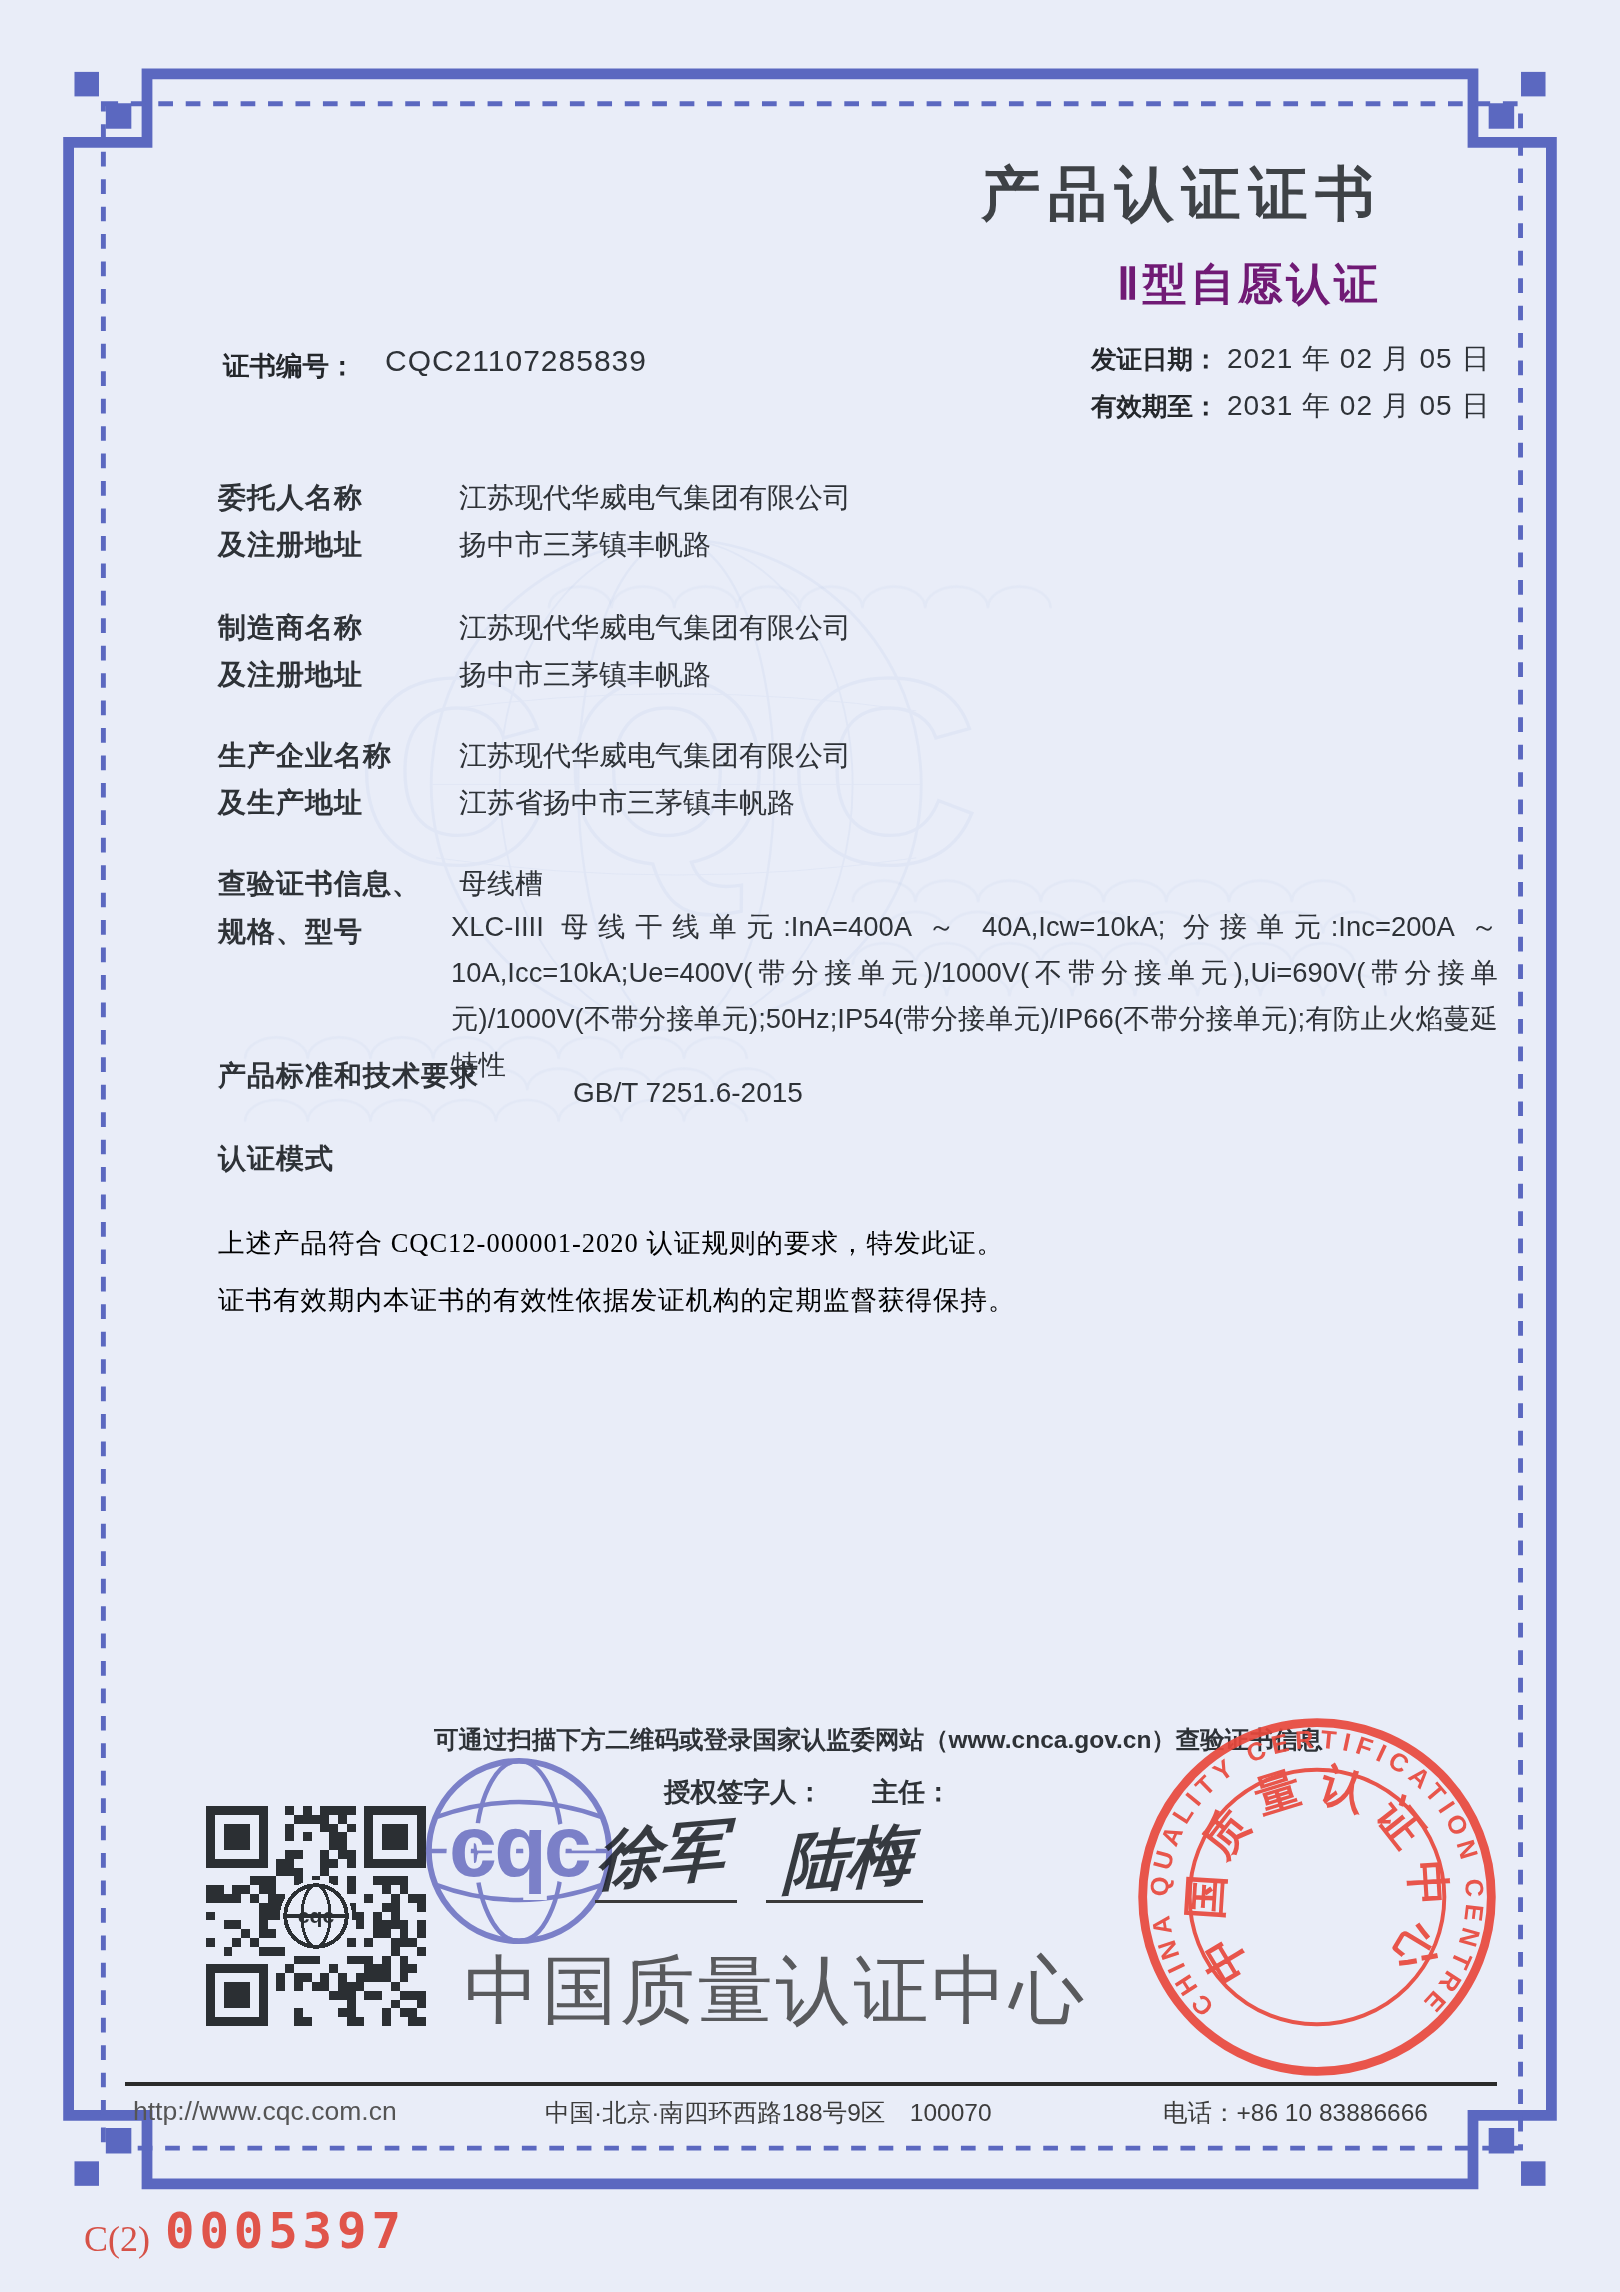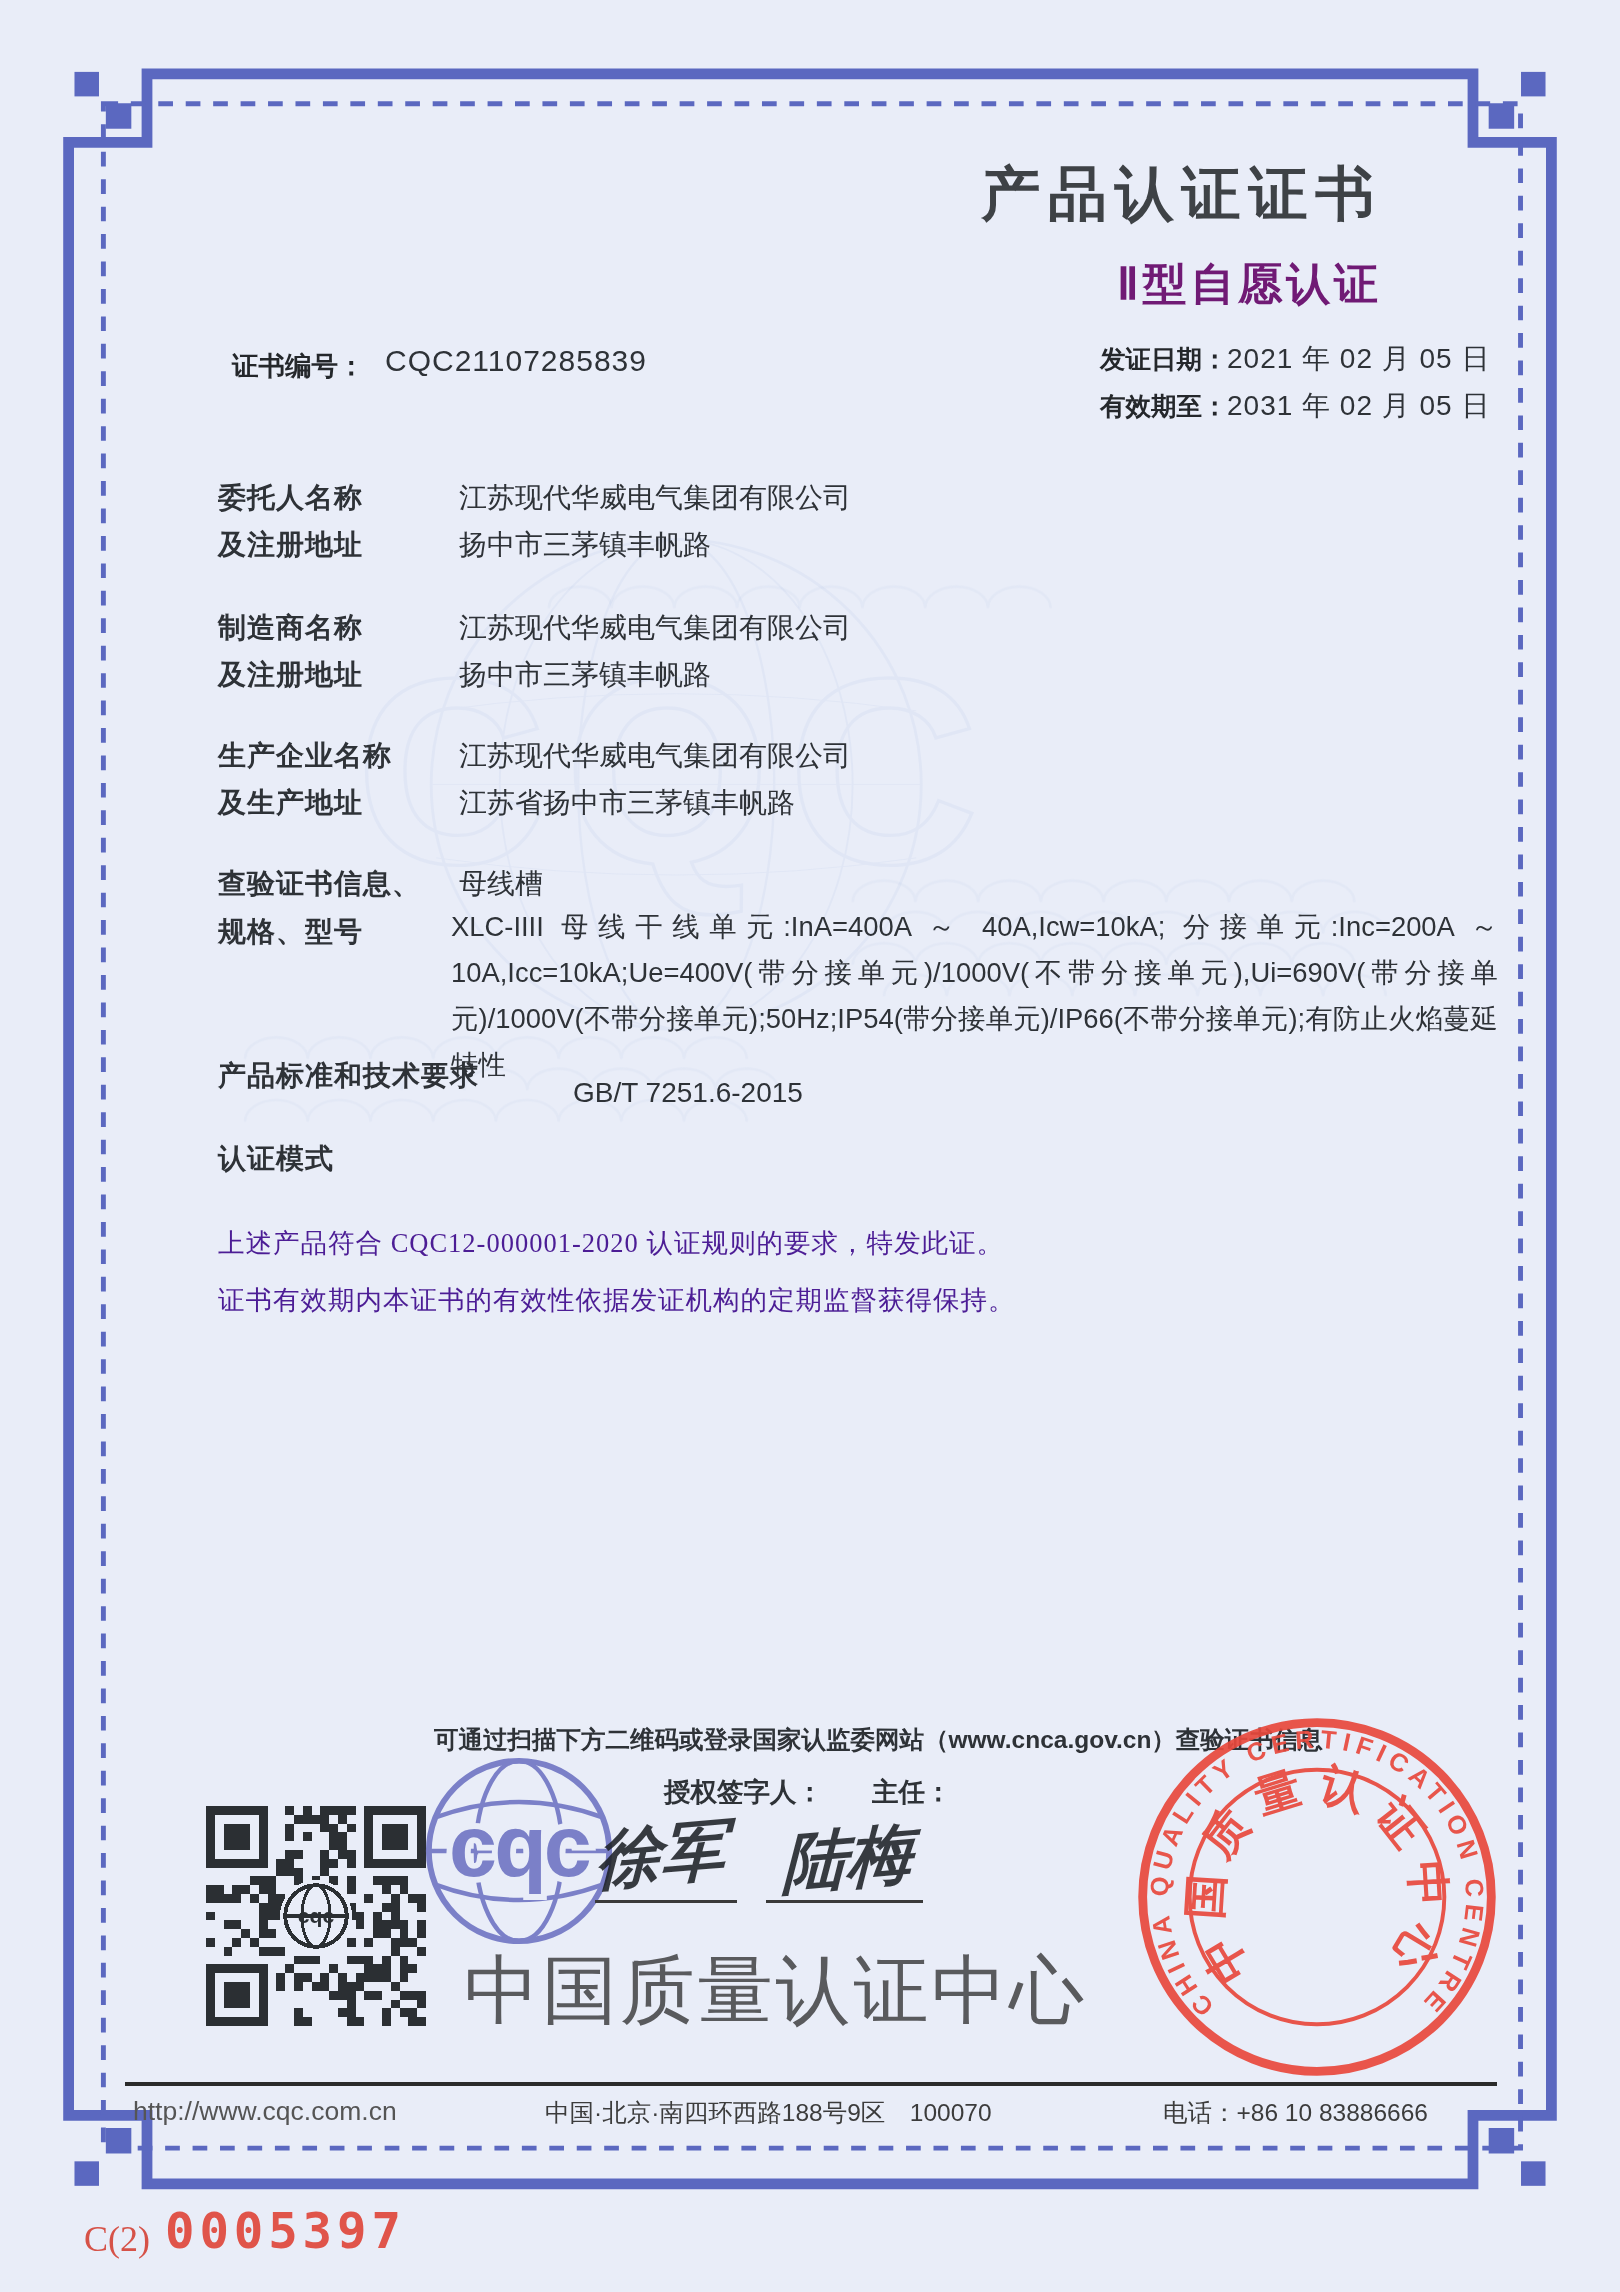--- a/index.html
+++ b/index.html
@@ -2,31 +2,31 @@
 <html><head>
 <meta charset="utf-8">
 <style>
   html,body{margin:0;padding:0;background:#f2f3f7;}
   .page{position:relative;width:1620px;height:2293px;background:#e9edf8;overflow:hidden;
         font-family:"Liberation Sans",sans-serif;color:#2e3237;}
   .abs{position:absolute;white-space:nowrap;}
   .center-band{left:0;width:1382px;text-align:right;}
   .title{top:155px;font-size:59px;font-weight:700;letter-spacing:7.8px;color:#3e4246;}
   .subtitle{top:255px;font-size:44px;font-weight:700;letter-spacing:3.9px;color:#701a75;}
-  .kaiti{font-family:"Liberation Serif",serif;font-weight:700;color:#24272b;margin-left:9px;}
+  .kaiti{font-family:"Liberation Serif",serif;font-weight:700;color:#24272b;}
   .certno-label{left:223px;top:348px;font-size:26.5px;}
   .certno-value{left:385px;top:344px;font-size:30px;letter-spacing:1px;}
   .date-label{left:1091px;font-size:25.5px;}
   .date-value{left:1227px;font-size:28px;letter-spacing:1px;}
   .f-label{left:218px;font-size:28px;font-weight:700;letter-spacing:1px;}
   .f-value{left:459px;font-size:28px;}
   .f-value2{left:573px;font-size:28px;margin-top:20px;}
   .spec{left:451px;top:904px;width:1047px;font-size:27.4px;line-height:46px;
         text-align:justify;white-space:normal;color:#2e3237;}
-  .note{left:218px;font-size:26.5px;font-family:"Liberation Serif",serif;color:#4c1d95;letter-spacing:1px;}
+  .note{left:218px;font-size:26.5px;font-family:"Liberation Serif",serif;color:#000000;letter-spacing:1px;}
   .verify{left:434px;top:1723px;font-size:24.5px;font-weight:600;}
   .sig-label{font-size:26.5px;font-weight:600;top:1774px;}
   .signature{font-family:"DejaVu Serif",serif;font-style:italic;font-weight:700;
              font-size:65px;color:#1d2126;opacity:.88;transform:rotate(-5deg) skewX(-6deg);}
   .sig-line{position:absolute;height:2.9px;background:#3a3a3a;top:1900px;}
   .org-big{left:464px;top:1941px;font-size:75px;font-weight:500;letter-spacing:2.9px;color:#595a5d;}
   .footer-rule{position:absolute;left:125px;top:2082px;width:1372px;height:3.9px;background:#2b2b2b;}
   .ft{top:2096px;font-size:24.5px;color:#3c3c3c;}
   .ft-url{left:133px;font-size:26.5px;color:#555;}
   .ft-addr{left:545px;}

